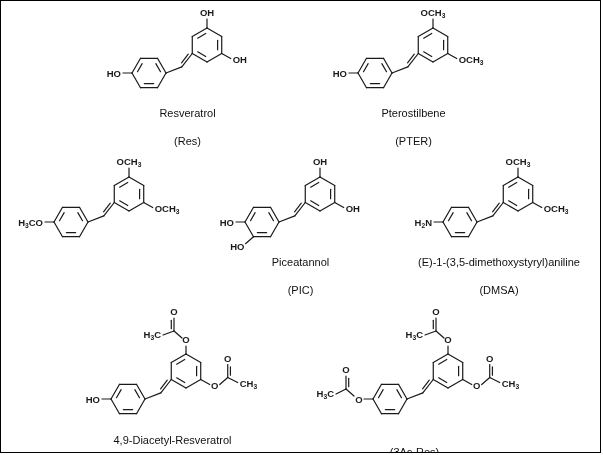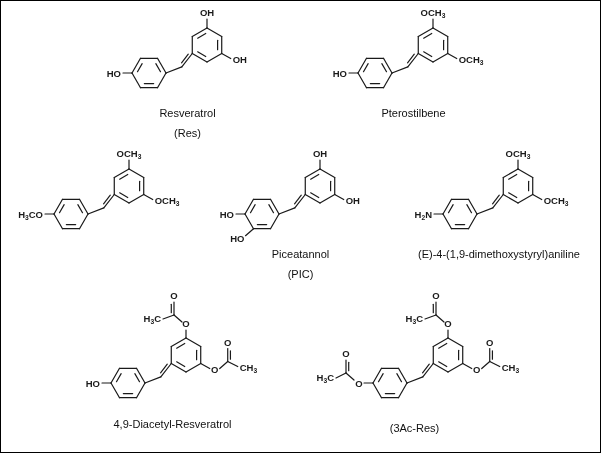--- a/index.html
+++ b/index.html
@@ -8,21 +8,21 @@
     width:601px;height:453px;border:1px solid #000;background:#fff;
     box-sizing:border-box;overflow:hidden;
   }
   .row{display:flex;align-items:flex-start;}
   .row-1{justify-content:center;gap:40px;padding-top:6px;}
   .row-2{justify-content:space-between;padding:8px 8px 0 8px;}
   .row-3{justify-content:center;gap:30px;padding-top:6px;}
   .card{text-align:center;}
   .card svg{display:block;margin:0 auto;}
   .cname{font-size:11px;font-weight:400;color:#111;line-height:14px;margin-top:2px;white-space:nowrap;}
-  .cabbr{font-size:11px;color:#111;line-height:14px;margin-top:6px;}
+  .cabbr{font-size:11px;color:#111;line-height:14px;margin-top:14px;}
 </style>
 </head>
 <body>
 
 <div class="panel">
 
   <div class="row row-1">
     <div class="card">
       <svg width="186" height="97" viewBox="0 0 186 97">
           <line x1="71" y1="66" x2="62.5" y2="51.277568135664545" stroke="#1a1a1a" stroke-width="1.2" stroke-linecap="round"></line>
@@ -80,20 +80,21 @@
           <line x1="86.82042691753578" y1="59.86369501018472" x2="97.27756813566454" y2="46.5" stroke="#1a1a1a" stroke-width="1.2" stroke-linecap="round"></line>
           <line x1="86.57634051334534" y1="55.79433602098288" x2="93.26891089294776" y2="47.24157121446466" stroke="#1a1a1a" stroke-width="1.2" stroke-linecap="round"></line>
           <line x1="37" y1="66" x2="28" y2="66" stroke="#1a1a1a" stroke-width="1.2" stroke-linecap="round"></line>
           <text x="26" y="69.5" text-anchor="end" fill="#1a1a1a" font-size="9.5" font-weight="600" font-family="&quot;Liberation Sans&quot;,&quot;DejaVu Sans&quot;,sans-serif"><tspan dy="0">HO</tspan></text>
           <line x1="112" y1="21" x2="112" y2="12" stroke="#1a1a1a" stroke-width="1.2" stroke-linecap="round"></line>
           <text x="112" y="9" text-anchor="middle" fill="#1a1a1a" font-size="9.5" font-weight="600" font-family="&quot;Liberation Sans&quot;,&quot;DejaVu Sans&quot;,sans-serif"><tspan dy="0">OCH</tspan><tspan dy="2.3" font-size="6.6499999999999995">3</tspan></text>
           <line x1="126.72243186433545" y1="46.50000000000001" x2="135.72243186433545" y2="51.50000000000001" stroke="#1a1a1a" stroke-width="1.2" stroke-linecap="round"></line>
           <text x="137.72243186433545" y="55.50000000000001" text-anchor="start" fill="#1a1a1a" font-size="9.5" font-weight="600" font-family="&quot;Liberation Sans&quot;,&quot;DejaVu Sans&quot;,sans-serif"><tspan dy="0">OCH</tspan><tspan dy="2.3" font-size="6.6499999999999995">3</tspan></text>
         </svg>
       <div class="cname">Pterostilbene</div>
+      <div class="cabbr">(PTER)</div>
     </div>
   </div>
 
   <div class="row row-2">
     <div class="card">
       <svg width="186" height="97" viewBox="0 0 186 97">
           <line x1="79" y1="66" x2="70.5" y2="51.277568135664545" stroke="#1a1a1a" stroke-width="1.2" stroke-linecap="round"></line>
           <line x1="70.5" y1="51.277568135664545" x2="53.5" y2="51.27756813566454" stroke="#1a1a1a" stroke-width="1.2" stroke-linecap="round"></line>
           <line x1="53.5" y1="51.27756813566454" x2="45" y2="66" stroke="#1a1a1a" stroke-width="1.2" stroke-linecap="round"></line>
           <line x1="45" y1="66" x2="53.49999999999999" y2="80.72243186433545" stroke="#1a1a1a" stroke-width="1.2" stroke-linecap="round"></line>
@@ -180,21 +181,22 @@
           <line x1="71" y1="66" x2="86.82042691753578" y2="59.86369501018472" stroke="#1a1a1a" stroke-width="1.2" stroke-linecap="round"></line>
           <line x1="86.82042691753578" y1="59.86369501018472" x2="97.27756813566454" y2="46.5" stroke="#1a1a1a" stroke-width="1.2" stroke-linecap="round"></line>
           <line x1="86.57634051334534" y1="55.79433602098288" x2="93.26891089294776" y2="47.24157121446466" stroke="#1a1a1a" stroke-width="1.2" stroke-linecap="round"></line>
           <line x1="37" y1="66" x2="28" y2="66" stroke="#1a1a1a" stroke-width="1.2" stroke-linecap="round"></line>
           <text x="26" y="69.5" text-anchor="end" fill="#1a1a1a" font-size="9.5" font-weight="600" font-family="&quot;Liberation Sans&quot;,&quot;DejaVu Sans&quot;,sans-serif"><tspan dy="0">H</tspan><tspan dy="2.3" font-size="6.6499999999999995">2</tspan><tspan dy="-2.3">N</tspan></text>
           <line x1="112" y1="21" x2="112" y2="12" stroke="#1a1a1a" stroke-width="1.2" stroke-linecap="round"></line>
           <text x="112" y="9" text-anchor="middle" fill="#1a1a1a" font-size="9.5" font-weight="600" font-family="&quot;Liberation Sans&quot;,&quot;DejaVu Sans&quot;,sans-serif"><tspan dy="0">OCH</tspan><tspan dy="2.3" font-size="6.6499999999999995">3</tspan></text>
           <line x1="126.72243186433545" y1="46.50000000000001" x2="135.72243186433545" y2="51.50000000000001" stroke="#1a1a1a" stroke-width="1.2" stroke-linecap="round"></line>
           <text x="137.72243186433545" y="55.50000000000001" text-anchor="start" fill="#1a1a1a" font-size="9.5" font-weight="600" font-family="&quot;Liberation Sans&quot;,&quot;DejaVu Sans&quot;,sans-serif"><tspan dy="0">OCH</tspan><tspan dy="2.3" font-size="6.6499999999999995">3</tspan></text>
         </svg>
-      <div class="cname">(E)-4-(1,9-dimethoxystyryl)aniline</div>
+      <div class="cname">(E)-1-(3,5-dimethoxystyryl)aniline</div>
+      <div class="cabbr">(DMSA)</div>
     </div>
   </div>
 
   <div class="row row-3">
     <div class="card">
       <svg width="198" height="128" viewBox="0 0 198 128">
           <line x1="71" y1="96" x2="62.5" y2="81.27756813566454" stroke="#1a1a1a" stroke-width="1.2" stroke-linecap="round"></line>
           <line x1="62.5" y1="81.27756813566454" x2="45.5" y2="81.27756813566454" stroke="#1a1a1a" stroke-width="1.2" stroke-linecap="round"></line>
           <line x1="45.5" y1="81.27756813566454" x2="37" y2="96" stroke="#1a1a1a" stroke-width="1.2" stroke-linecap="round"></line>
           <line x1="37" y1="96" x2="45.49999999999999" y2="110.72243186433545" stroke="#1a1a1a" stroke-width="1.2" stroke-linecap="round"></line>

